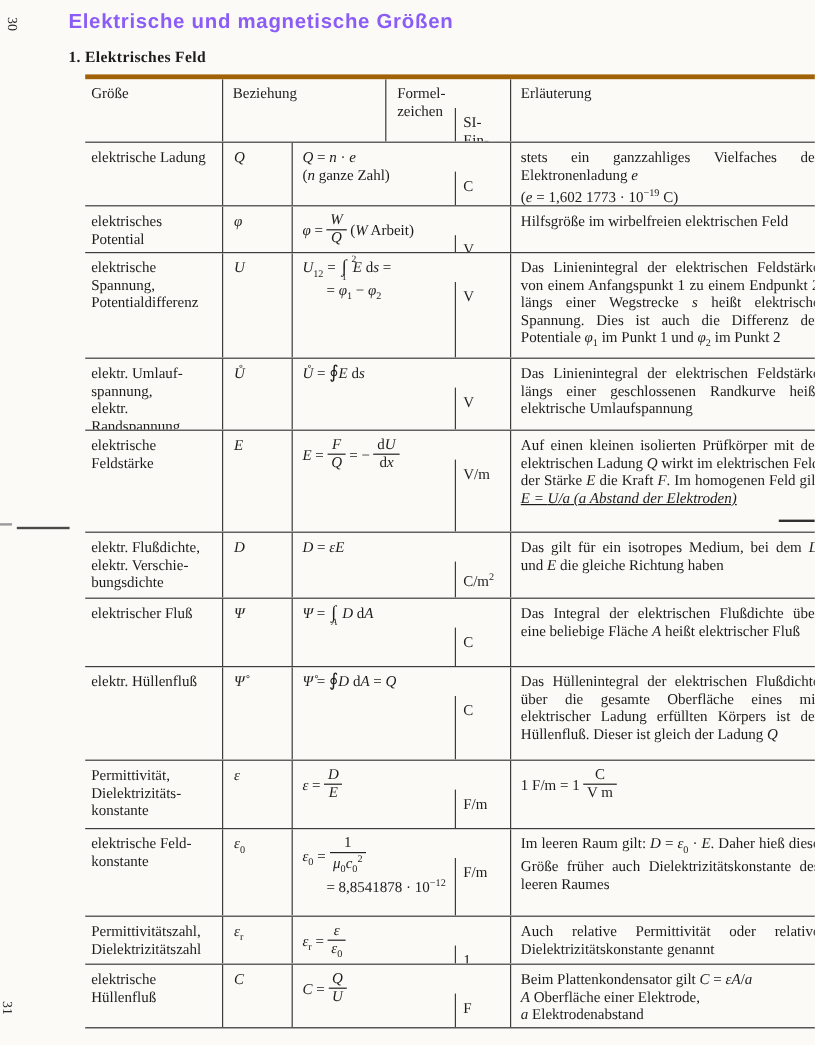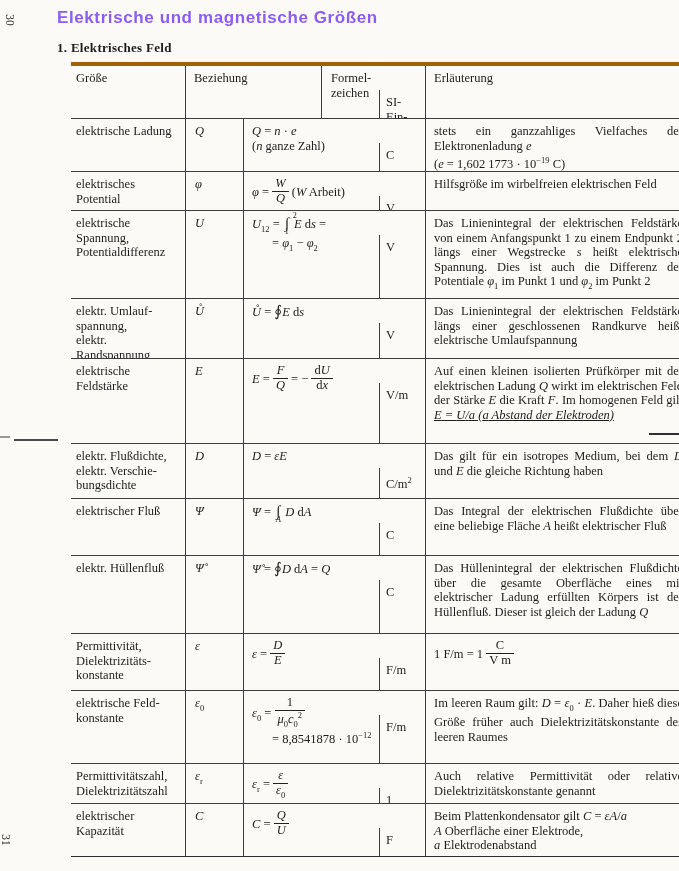--- a/index.html
+++ b/index.html
@@ -153,21 +153,21 @@
     <div class="cell c5">Im leeren Raum gilt: <i>D</i> = <i>ε</i><sub>0</sub> · <i>E</i>. Daher hieß diese Größe früher auch Dielektrizitätskonstante des leeren Raumes</div>
   </div>
     <div class="trow">
     <div class="cell c1">Permittivitätszahl,<br>Dielektrizitätszahl</div>
     <div class="cell c2"><i>ε</i><sub>r</sub></div>
     <div class="cell c3"><i>ε</i><sub>r</sub> = <span class="frac"><span class="num"><i>ε</i></span><span class="den"><i>ε</i><sub>0</sub></span></span></div>
     <div class="cell c4">1</div>
     <div class="cell c5">Auch relative Permittivität oder relative Dielektrizitätskonstante genannt</div>
   </div>
     <div class="trow">
-    <div class="cell c1">elektrischer Kapazität</div>
+    <div class="cell c1">elektrische Hüllenfluß</div>
     <div class="cell c2"><i>C</i></div>
     <div class="cell c3"><i>C</i> = <span class="frac"><span class="num"><i>Q</i></span><span class="den"><i>U</i></span></span></div>
     <div class="cell c4">F</div>
     <div class="cell c5">Beim Plattenkondensator gilt <i>C</i> = <i>ε</i><i>A</i>/<i>a</i><br><i>A</i> Oberfläche einer Elektrode,<br><i>a</i> Elektrodenabstand</div>
   </div>
   </div>
 
 <div class="overlay" id="mid-rule"></div>
 <div class="overlay" id="mid-dash"></div>
 <div class="overlay" id="ul-tail"></div>

